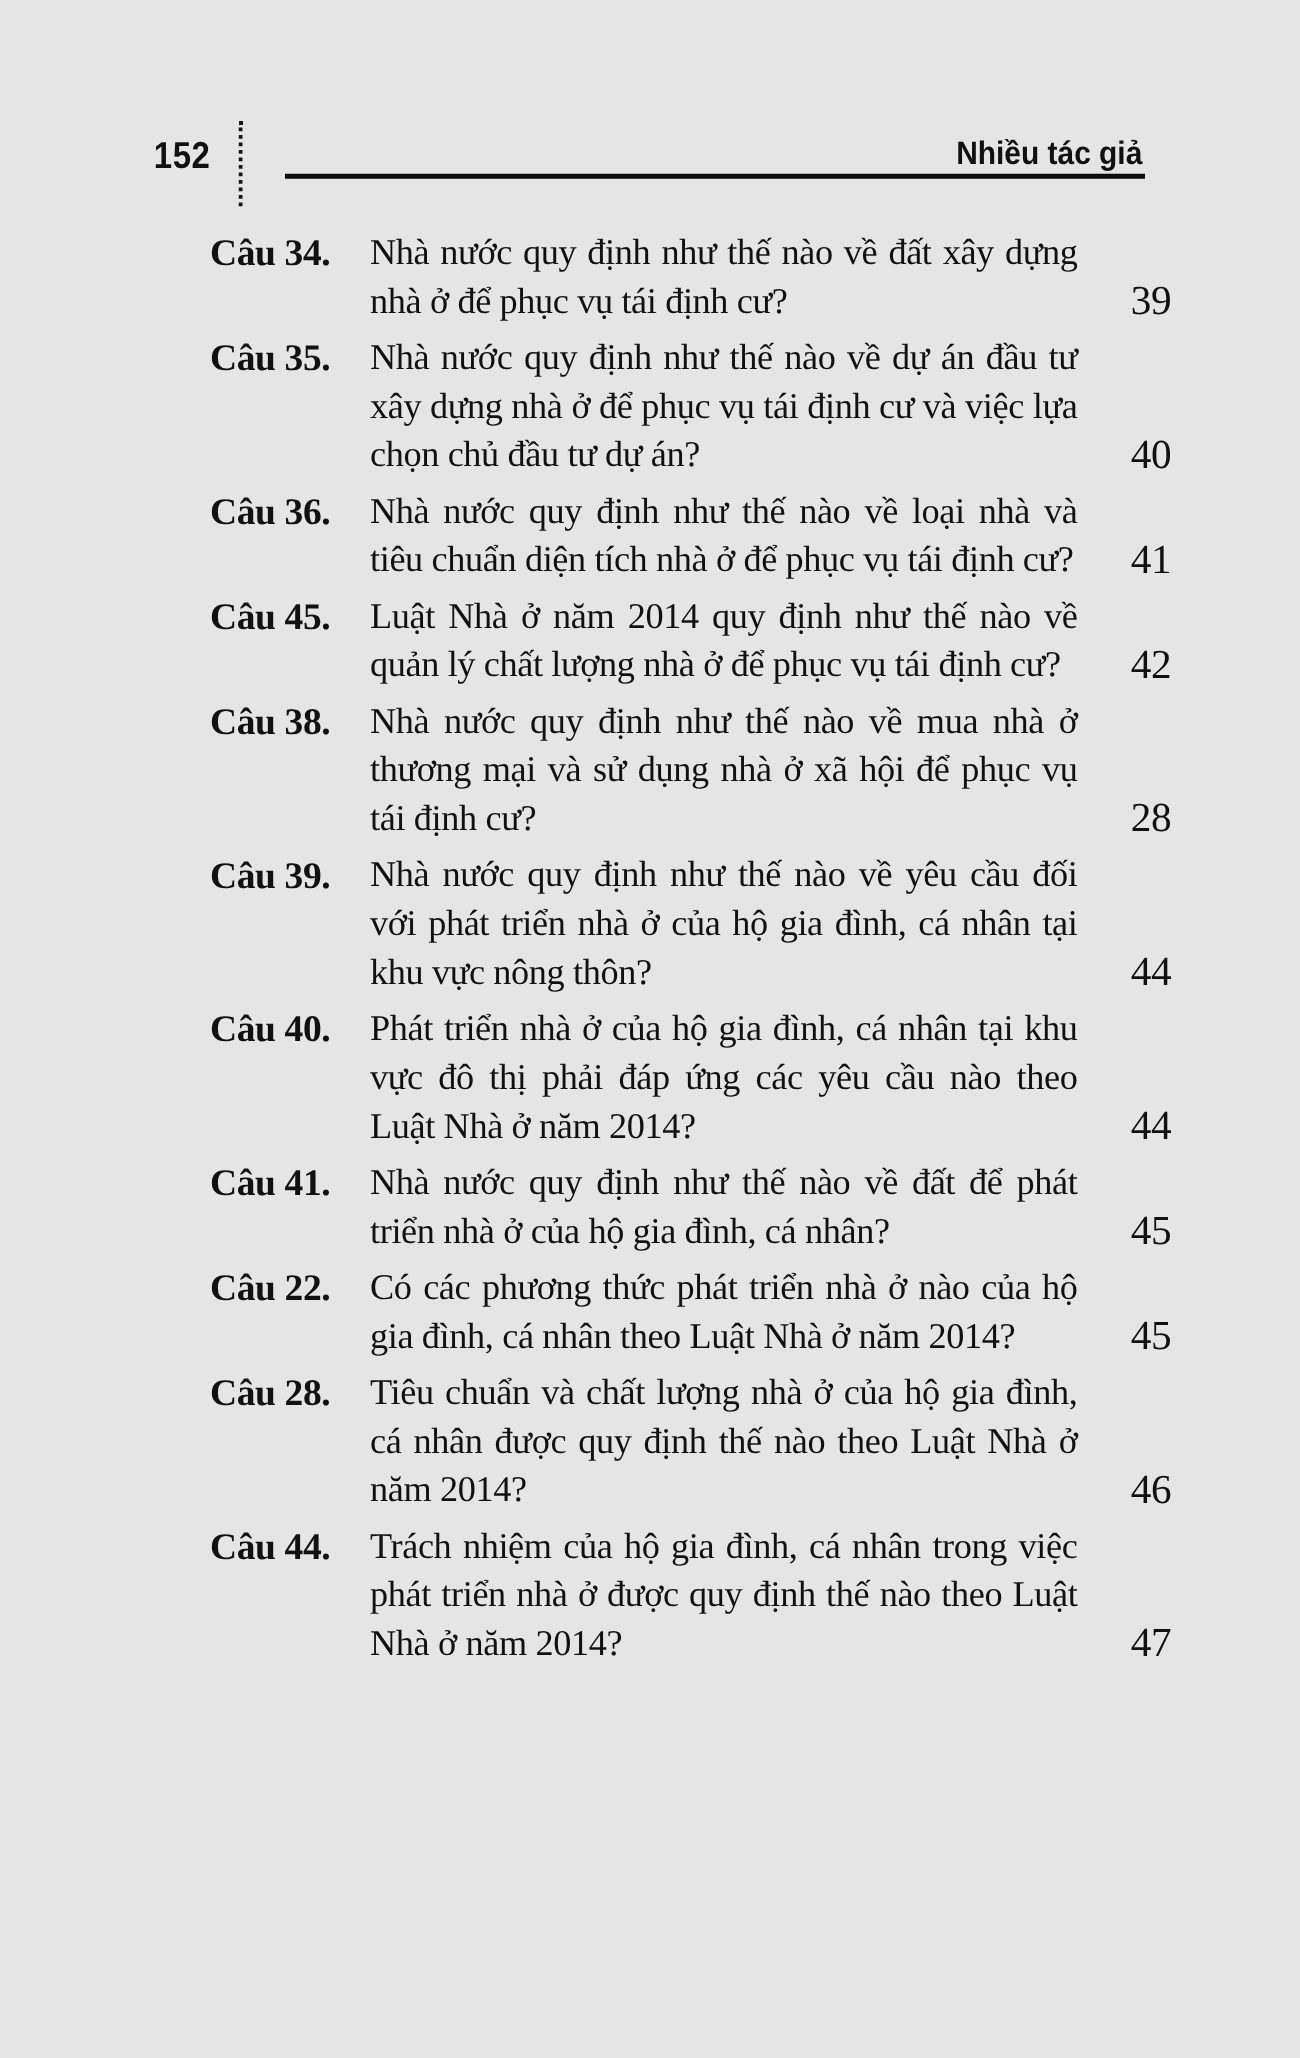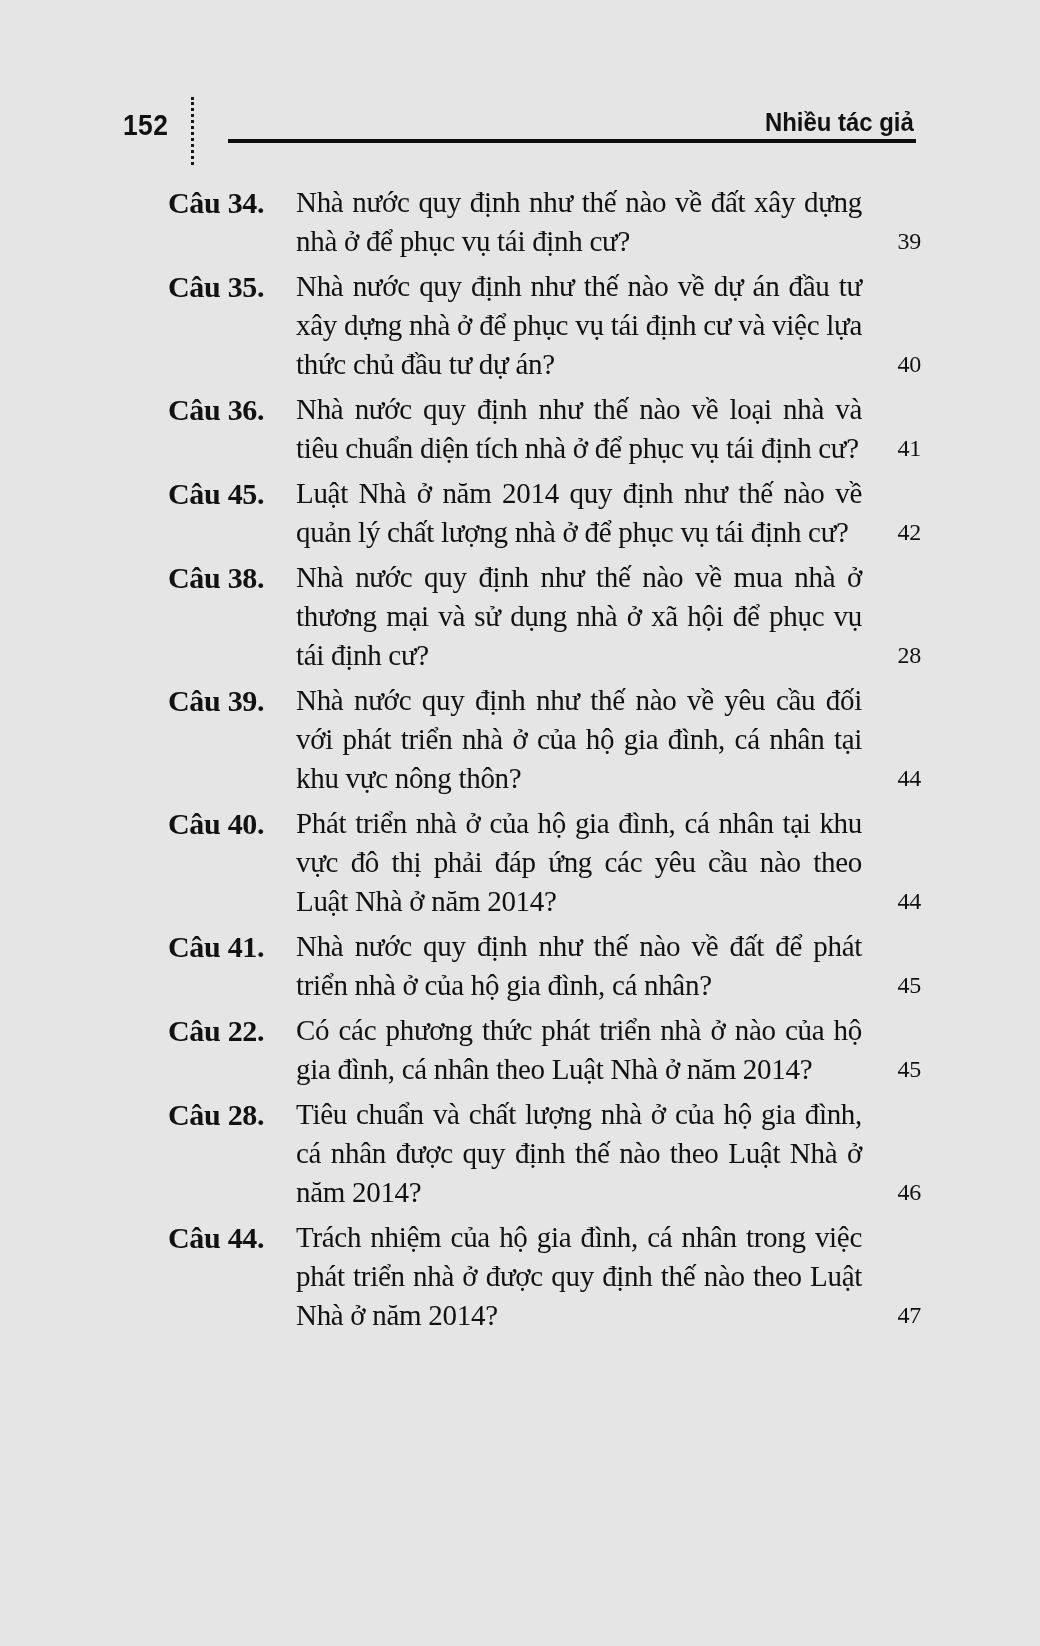--- a/index.html
+++ b/index.html
@@ -83,23 +83,23 @@
     flex: 1;
   }
   .entry-text {
     display: block;
     width: 566px;
     text-align: justify;
     text-justify: inter-word;
   }
   .entry-page {
     position: absolute;
-    right: 16px;
+    right: 0;
     bottom: 0;
-    font-size: 24px;
+    font-size: 33px;
     line-height: 39px;
   }
 </style>
 </head>
 <body>
 
 <div class="page">
 
   <div class="folio">152</div>
 
@@ -114,21 +114,21 @@
   <div class="entry">
       <div class="entry-label">Câu 34.</div>
       <div class="entry-body">
         <span class="entry-text">Nhà nước quy định như thế nào về đất xây dựng nhà ở để phục vụ tái định cư?</span>
         <span class="entry-page">39</span>
       </div>
     </div>
       <div class="entry">
       <div class="entry-label">Câu 35.</div>
       <div class="entry-body">
-        <span class="entry-text">Nhà nước quy định như thế nào về dự án đầu tư xây dựng nhà ở để phục vụ tái định cư và việc lựa thức chủ đầu tư dự án?</span>
+        <span class="entry-text">Nhà nước quy định như thế nào về dự án đầu tư xây dựng nhà ở để phục vụ tái định cư và việc lựa chọn chủ đầu tư dự án?</span>
         <span class="entry-page">40</span>
       </div>
     </div>
       <div class="entry">
       <div class="entry-label">Câu 36.</div>
       <div class="entry-body">
         <span class="entry-text">Nhà nước quy định như thế nào về loại nhà và tiêu chuẩn diện tích nhà ở để phục vụ tái định cư?</span>
         <span class="entry-page">41</span>
       </div>
     </div>

